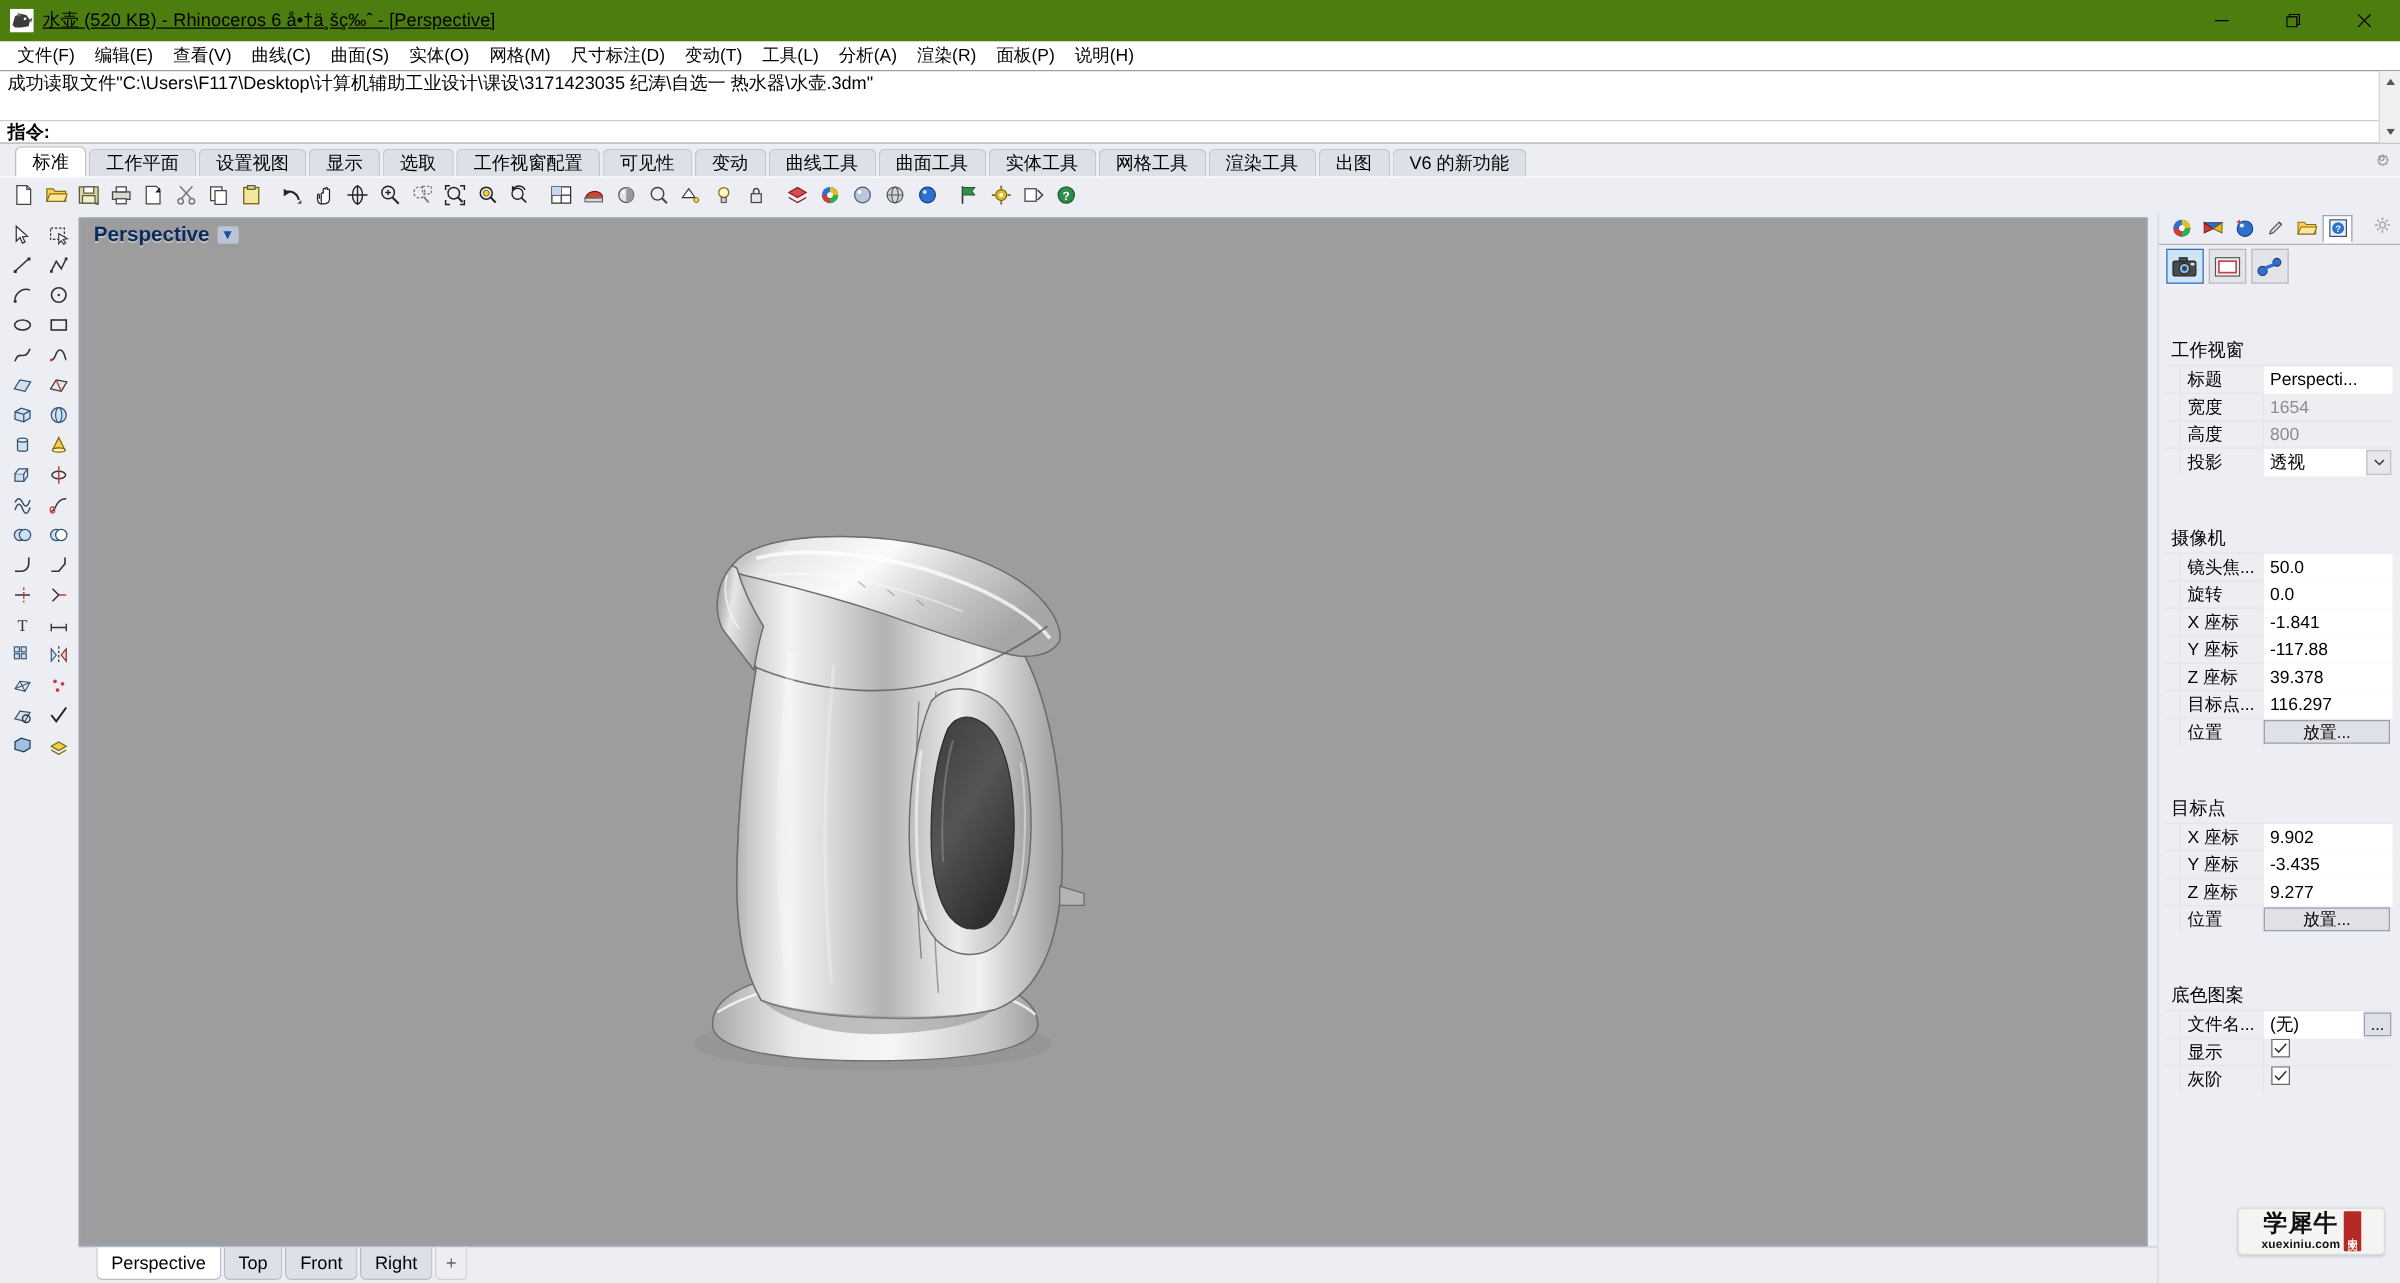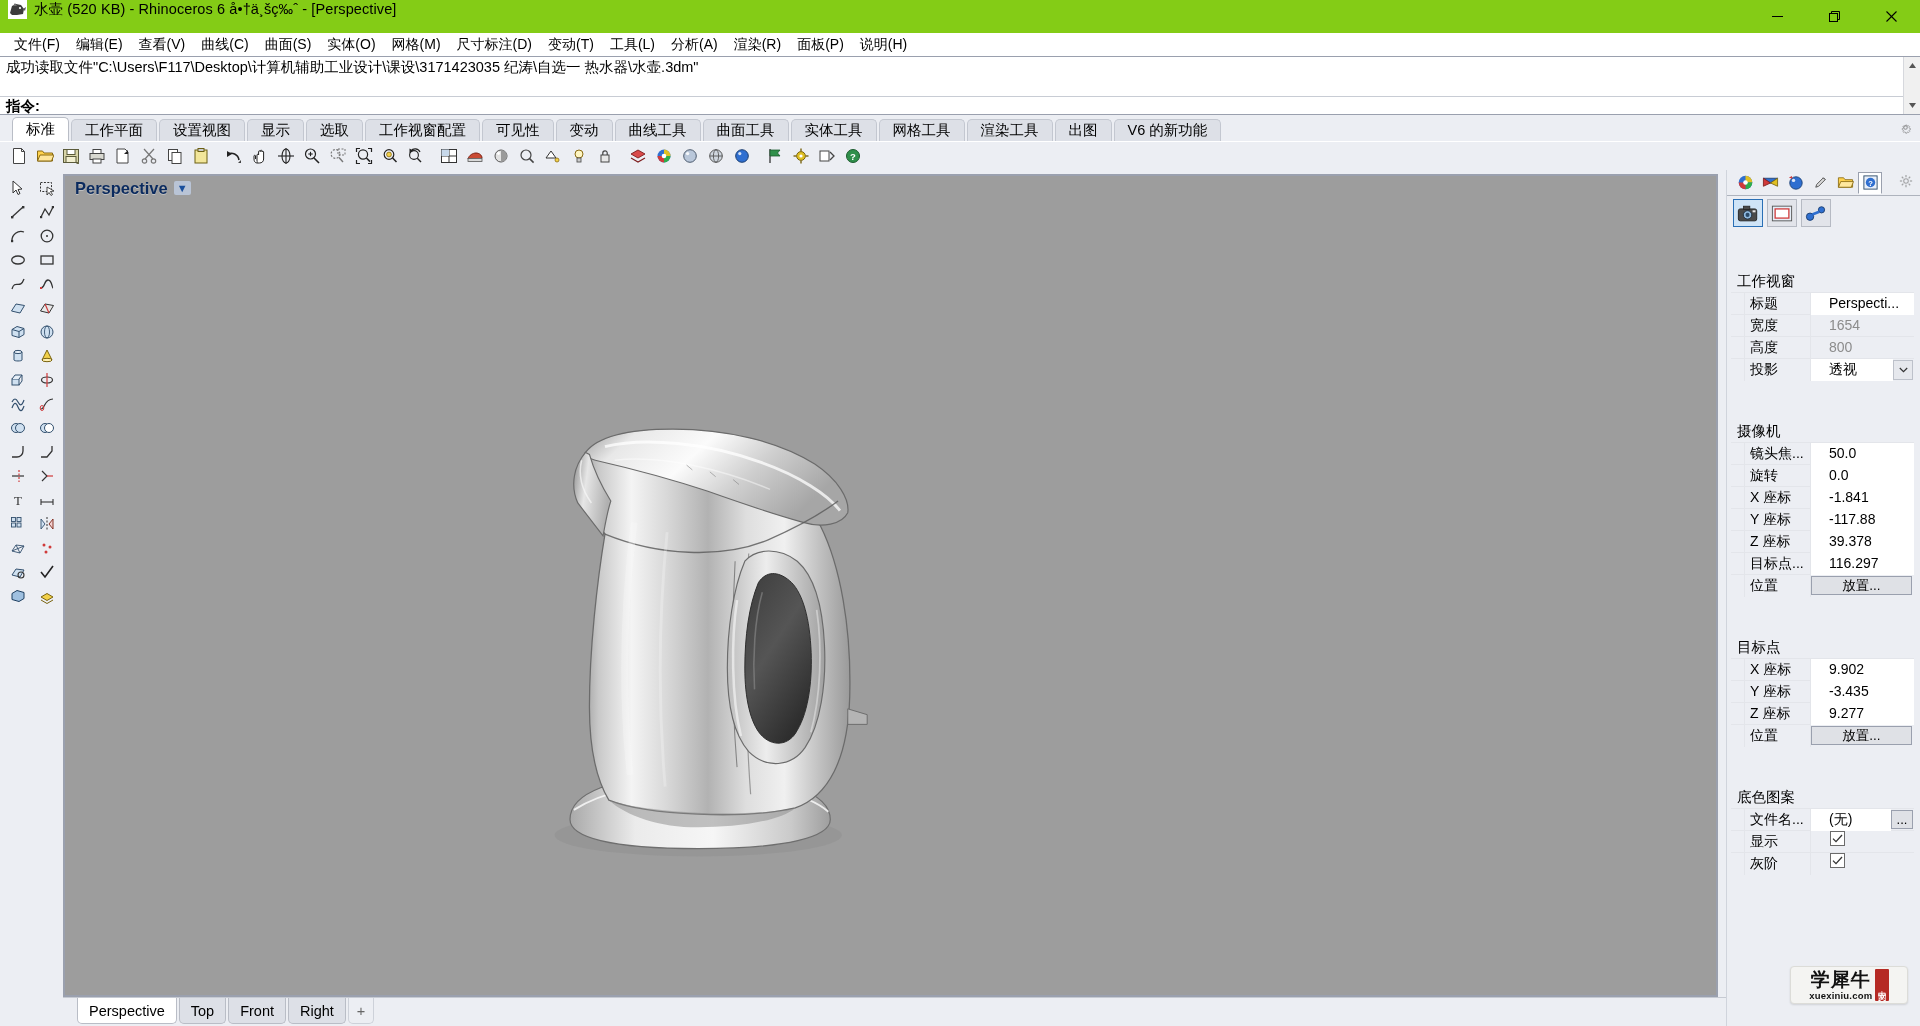--- a/index.html
+++ b/index.html
@@ -13,23 +13,24 @@
   #app {
     width: 1920px; height: 1026px;
     position: relative;
     display: flex; flex-direction: column;
     background: #eceef3;
   }
 
   
   .titlebar {
     height: 33px; min-height: 33px;
-    background: #84cc16;
-    display: flex; align-items: flex-start;
+    background: #4d7c0f;
+    display: flex; align-items: center;
     position: relative;
+    text-decoration: underline;
   }
   .title-icon {
     width: 19px; height: 19px; margin-left: 8px; margin-right: 7px;
     position: relative; flex: 0 0 auto;
   }
   .title-icon svg { display:block; }
   .title-text {
     font-size: 14.5px; color: #000; white-space: nowrap;
     letter-spacing: 0.1px;
   }
@@ -278,21 +279,21 @@
   }
   .pcell-gut { width: 14px; flex: 0 0 14px; border-right: 1px solid #e3e5ea; height: 22px; }
   .pcell-lbl {
     flex: 0 0 66px; width: 66px;
     padding-left: 5px;
     color: #000; white-space: nowrap; overflow: hidden;
     border-right: 1px solid #e3e5ea; height: 22px; line-height: 21px;
   }
   .pcell-val {
     flex: 1 1 auto; min-width: 0;
-    padding-left: 18px; color: #000;
+    padding-left: 5px; color: #000;
     white-space: nowrap; overflow: hidden;
     height: 22px; line-height: 21px;
   }
   .pcell-val.dim { color: #8c8c8c; }
   .pcell-val.field { background: #fff; }
   .combo-arrow {
     flex: 0 0 20px; height: 20px; margin-right: 1px;
     background: #e6e8ed; border: 1px solid #bdc1ca;
     display: flex; align-items: center; justify-content: center;
     font-size: 9px; color: #333;

